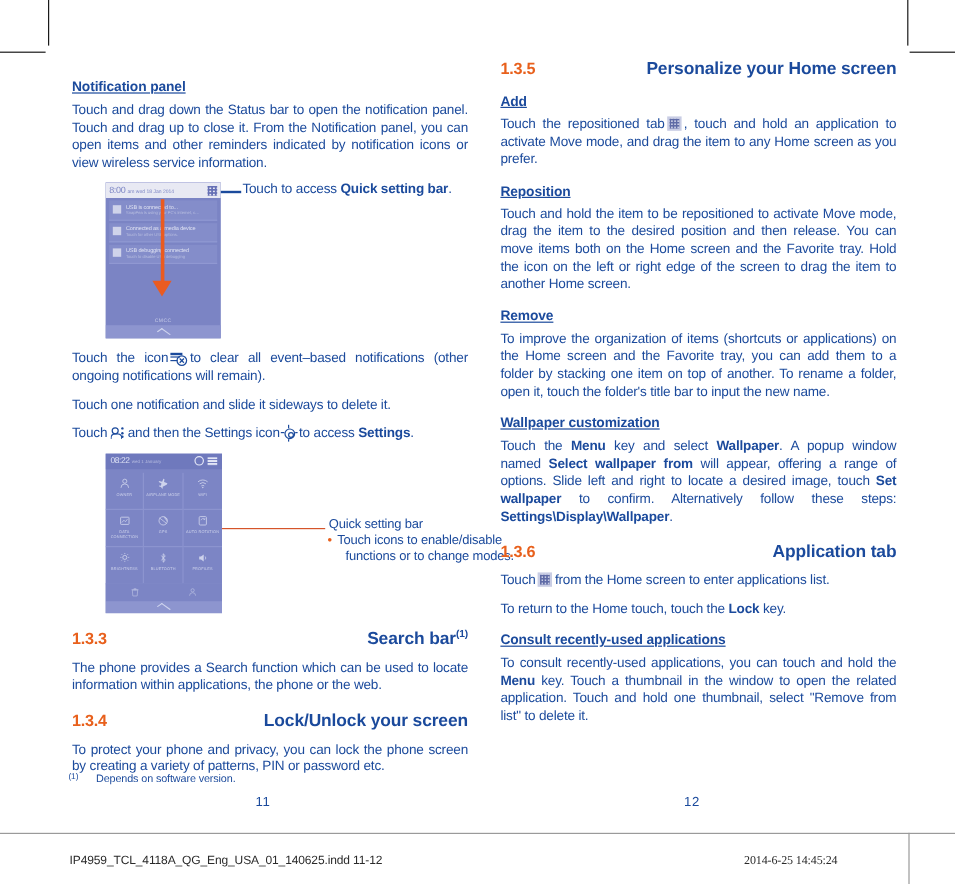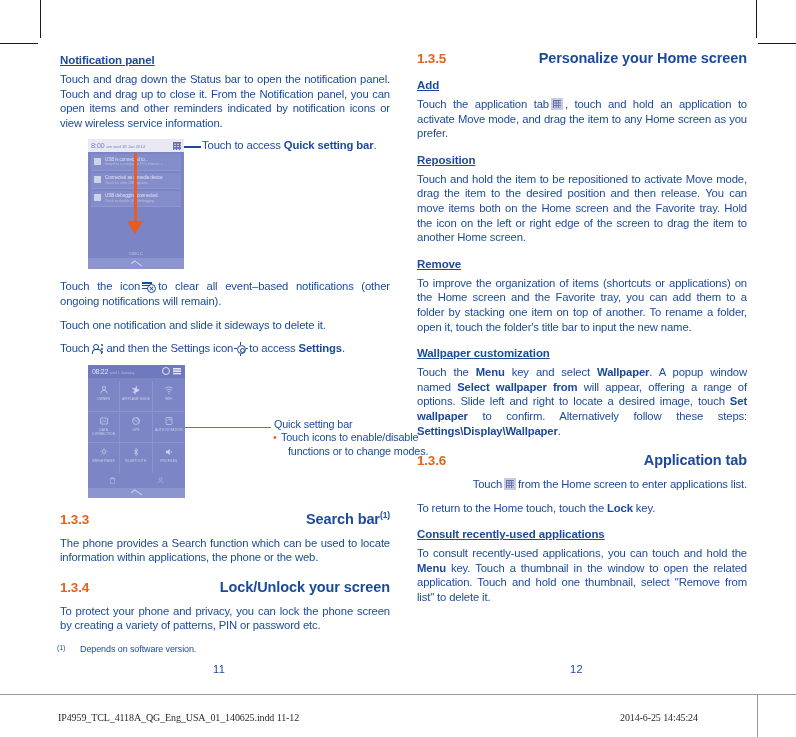--- a/index.html
+++ b/index.html
@@ -487,21 +487,21 @@
     width: 1px;
     height: 43px;
     background: #9a9a9a;
   }
   .footer-left {
     position: absolute;
     left: 58px;
     top: 712px;
     font-size: 10px;
     color: #2a2a2a;
-    font-family: Liberation Serif, serif;
+    font-family: Liberation Sans, sans-serif;
     letter-spacing: -0.1px;
   }
   .footer-right {
     position: absolute;
     left: 620px;
     top: 712px;
     font-size: 10px;
     color: #2a2a2a;
     font-family: "Liberation Serif", serif;
     letter-spacing: -0.1px;
@@ -512,21 +512,21 @@
 
 <div class="page">
 
   <div class="crop v" style="left:40px; top:0px;   height:38px;"></div>
   <div class="crop h" style="left:0px;  top:43px;  width:38px;"></div>
   <div class="crop v" style="left:756px;top:0px;   height:38px;"></div>
   <div class="crop h" style="left:758px;top:43px;  width:38px;"></div>
 
   <div class="col col-left">
 
-    <div class="sub-head-wrap" style="margin-top:0">
+    <div class="sub-head-wrap" style="margin-top:13px">
       <div class="sub-head">Notification panel</div>
     </div>
 
     <p class="body">Touch and drag down the Status bar to open the notification panel. Touch and drag up to close it. From the Notification panel, you can open items and other reminders indicated by notification icons or view wireless service information.</p>
 
     <div class="fig1">
       <div class="phone1">
 
         <div class="p1-status">
           <div class="p1-time">
@@ -754,21 +754,21 @@
 
     <div class="sec-head">
       <span class="sec-num">1.3.5</span>
       <span class="sec-title">Personalize your Home screen</span>
     </div>
 
     <div class="sub-head-wrap" style="margin-top:4px">
       <div class="sub-head">Add</div>
     </div>
     <p class="body">
-      <span>Touch the application tab</span><span class="inline-icon"></span><span>, touch and hold an application to activate Move mode, and drag the item to any Home screen as you prefer.</span>
+      <span>Touch the repositioned tab</span><span class="inline-icon"></span><span>, touch and hold an application to activate Move mode, and drag the item to any Home screen as you prefer.</span>
     </p>
 
     <div class="sub-head-wrap">
       <div class="sub-head">Reposition</div>
     </div>
     <p class="body">Touch and hold the item to be repositioned to activate Move mode, drag the item to the desired position and then release. You can move items both on the Home screen and the Favorite tray. Hold the icon on the left or right edge of the screen to drag the item to another Home screen.</p>
 
     <div class="sub-head-wrap">
       <div class="sub-head">Remove</div>
     </div>
@@ -780,21 +780,21 @@
     </div>
     <p class="body">
       <span>Touch the </span><b>Menu</b><span> key and select </span><b>Wallpaper</b><span>. A popup window named </span><b>Select wallpaper from</b><span> will appear, offering a range of options. Slide left and right to locate a desired image, touch </span><b>Set wallpaper</b><span> to confirm. Alternatively follow these steps: </span><b>Settings\Display\Wallpaper</b><span>.</span>
     </p>
 
     <div class="sec-head" style="margin-top:14px">
       <span class="sec-num">1.3.6</span>
       <span class="sec-title">Application tab</span>
     </div>
 
-    <p class="body" style="text-align:right">
+    <p class="body" style="text-align:left">
       <span>Touch</span><span class="inline-icon"></span><span>from the Home screen to enter applications list.</span>
     </p>
 
     <p class="body" style="text-align:left">
       <span>To return to the Home touch, touch the </span><b>Lock</b><span> key.</span>
     </p>
 
     <div class="sub-head-wrap">
       <div class="sub-head">Consult recently-used applications</div>
     </div>

